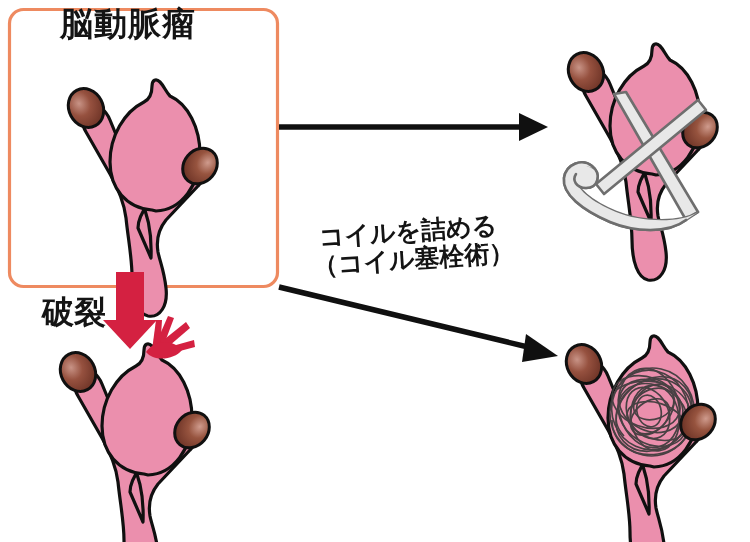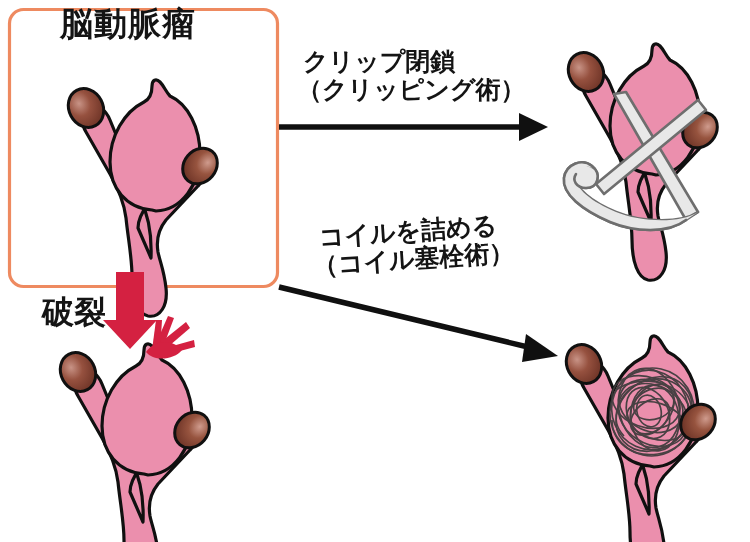--- a/index.html
+++ b/index.html
@@ -299,24 +299,20 @@
       <path d="M 526 334 L 558 356 L 522 362 Z" fill="#101010"></path>
     </g>
 
     <g>
       <path d="M 116 272 L 144 272 L 144 320 L 157 320 L 130 349 L 103 320 L 116 320 Z" fill="#d42141"></path>
     </g>
   </svg>
 
   <div class="lbl" id="title-label">脳動脈瘤</div>
 
-  <div class="lbl" id="clip-label">
-    <span class="l1">クリップ閉鎖</span>
-    <span class="l2">（クリッピング術）</span>
-  </div>
 
   <div class="lbl" id="coil-label">
     <span class="l1">コイルを詰める</span>
     <span class="l2">（コイル塞栓術）</span>
   </div>
 
   <div class="lbl" id="rupture-label">破裂</div>
 
 </div>
 

